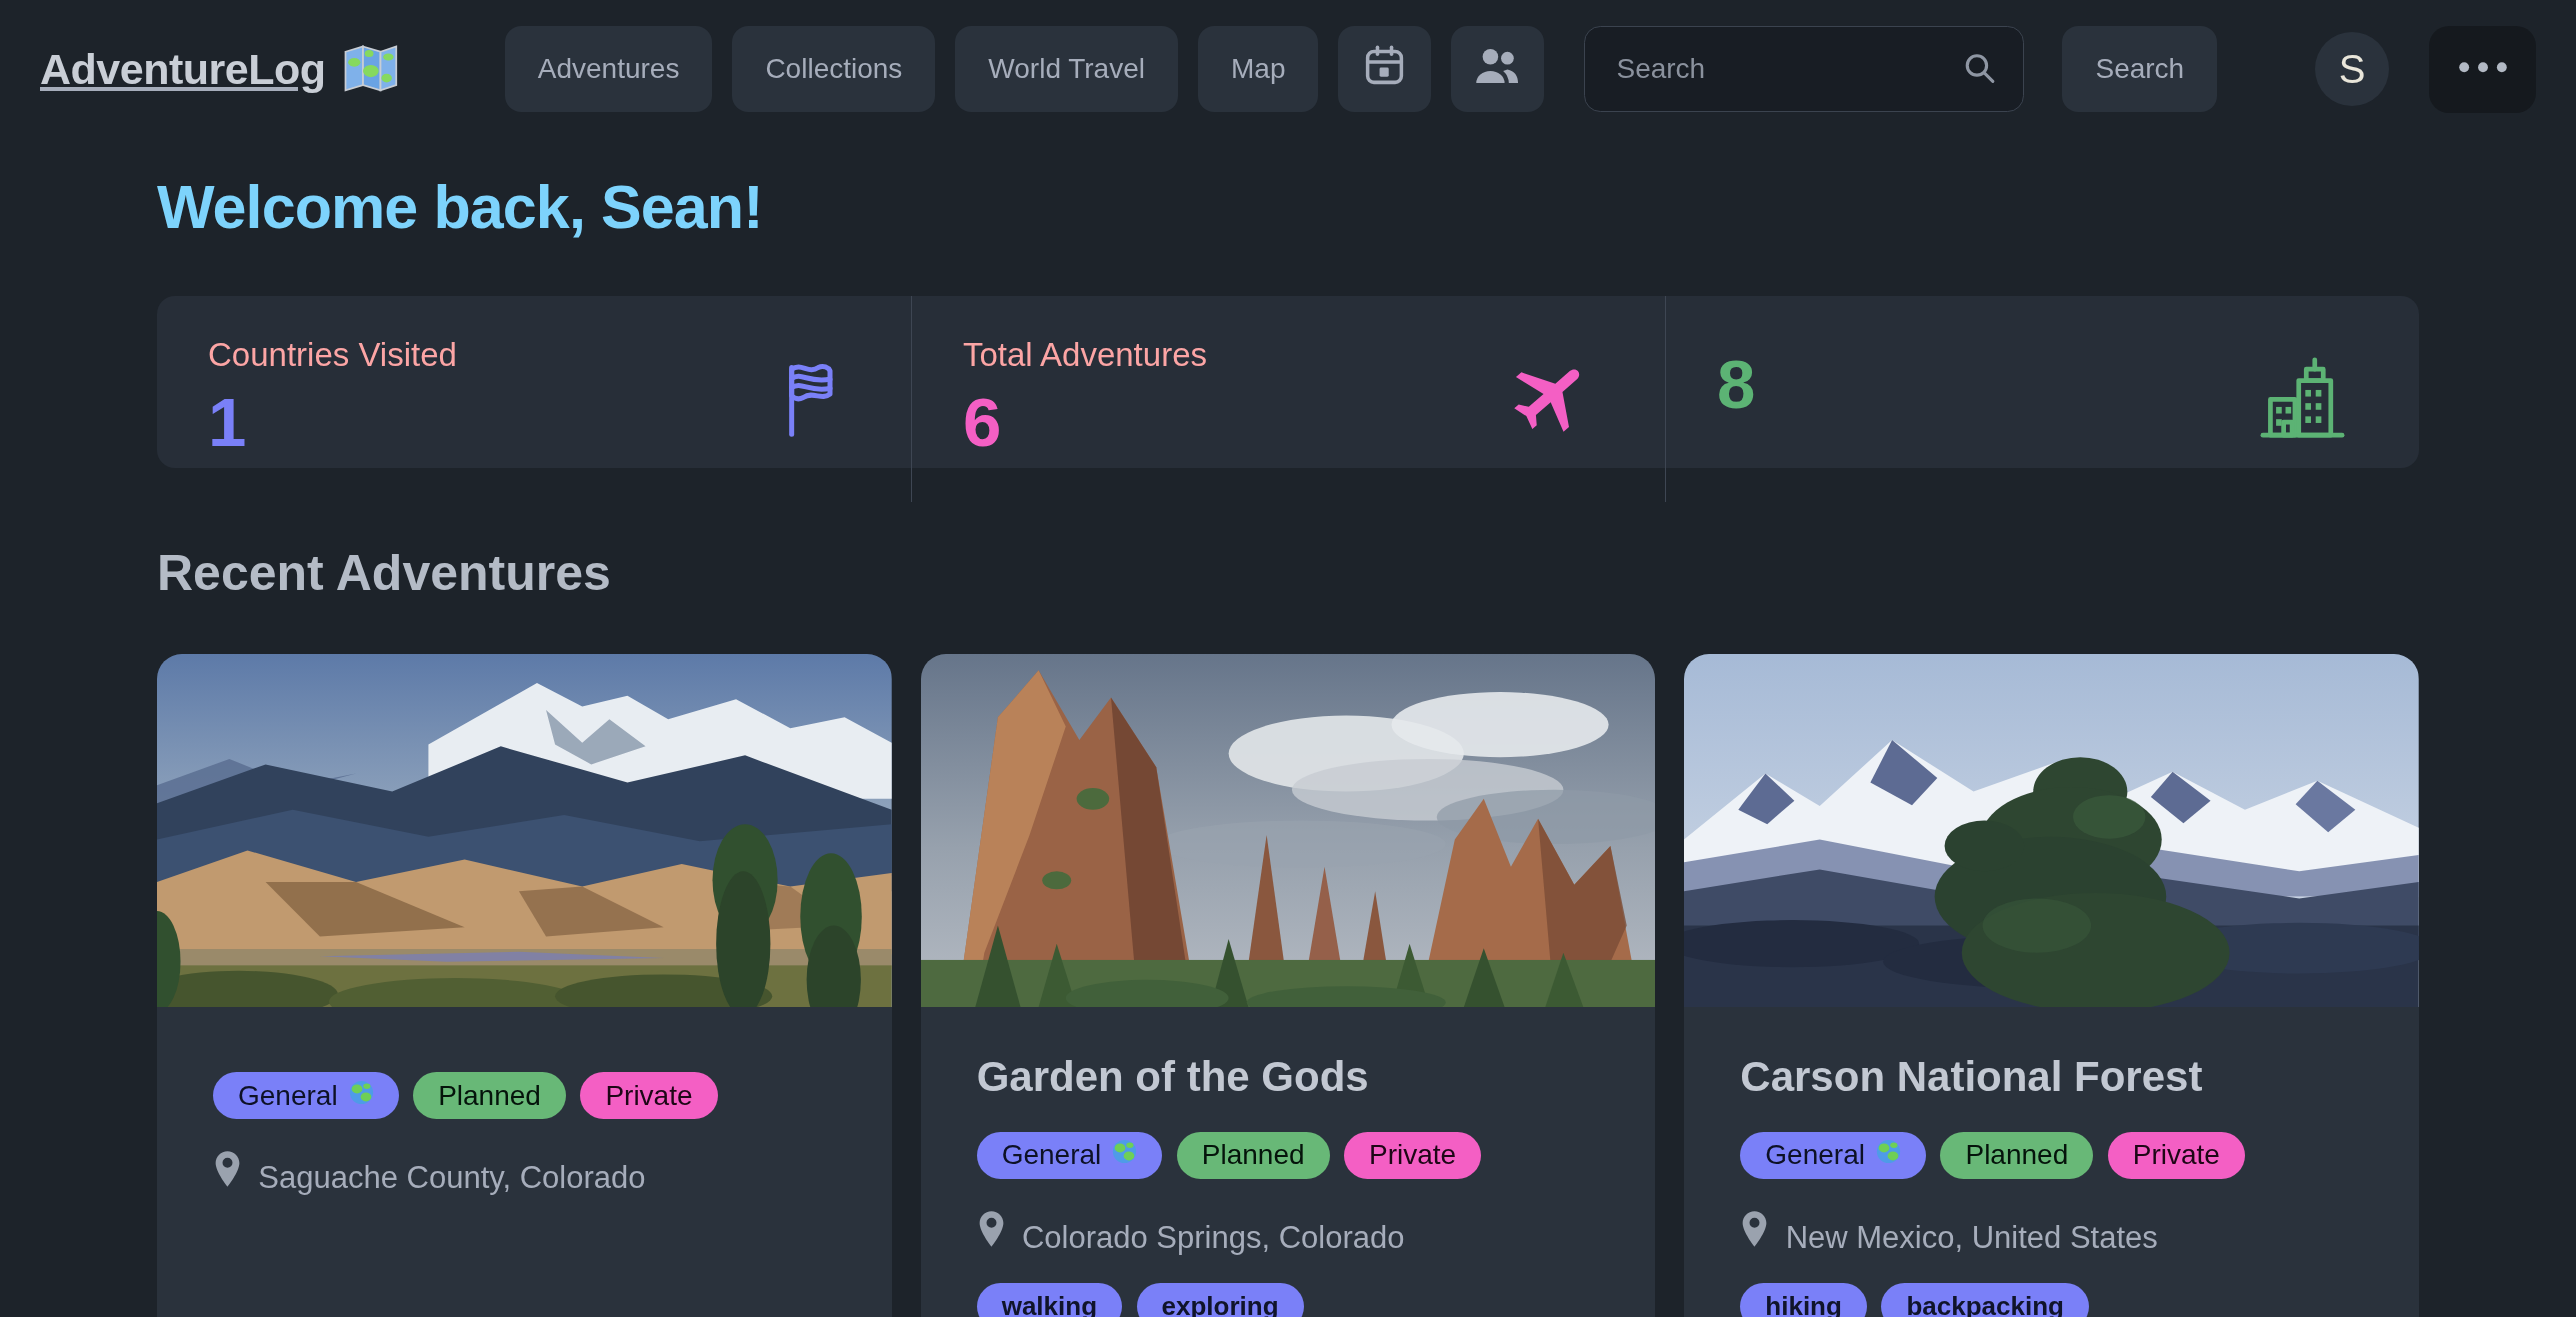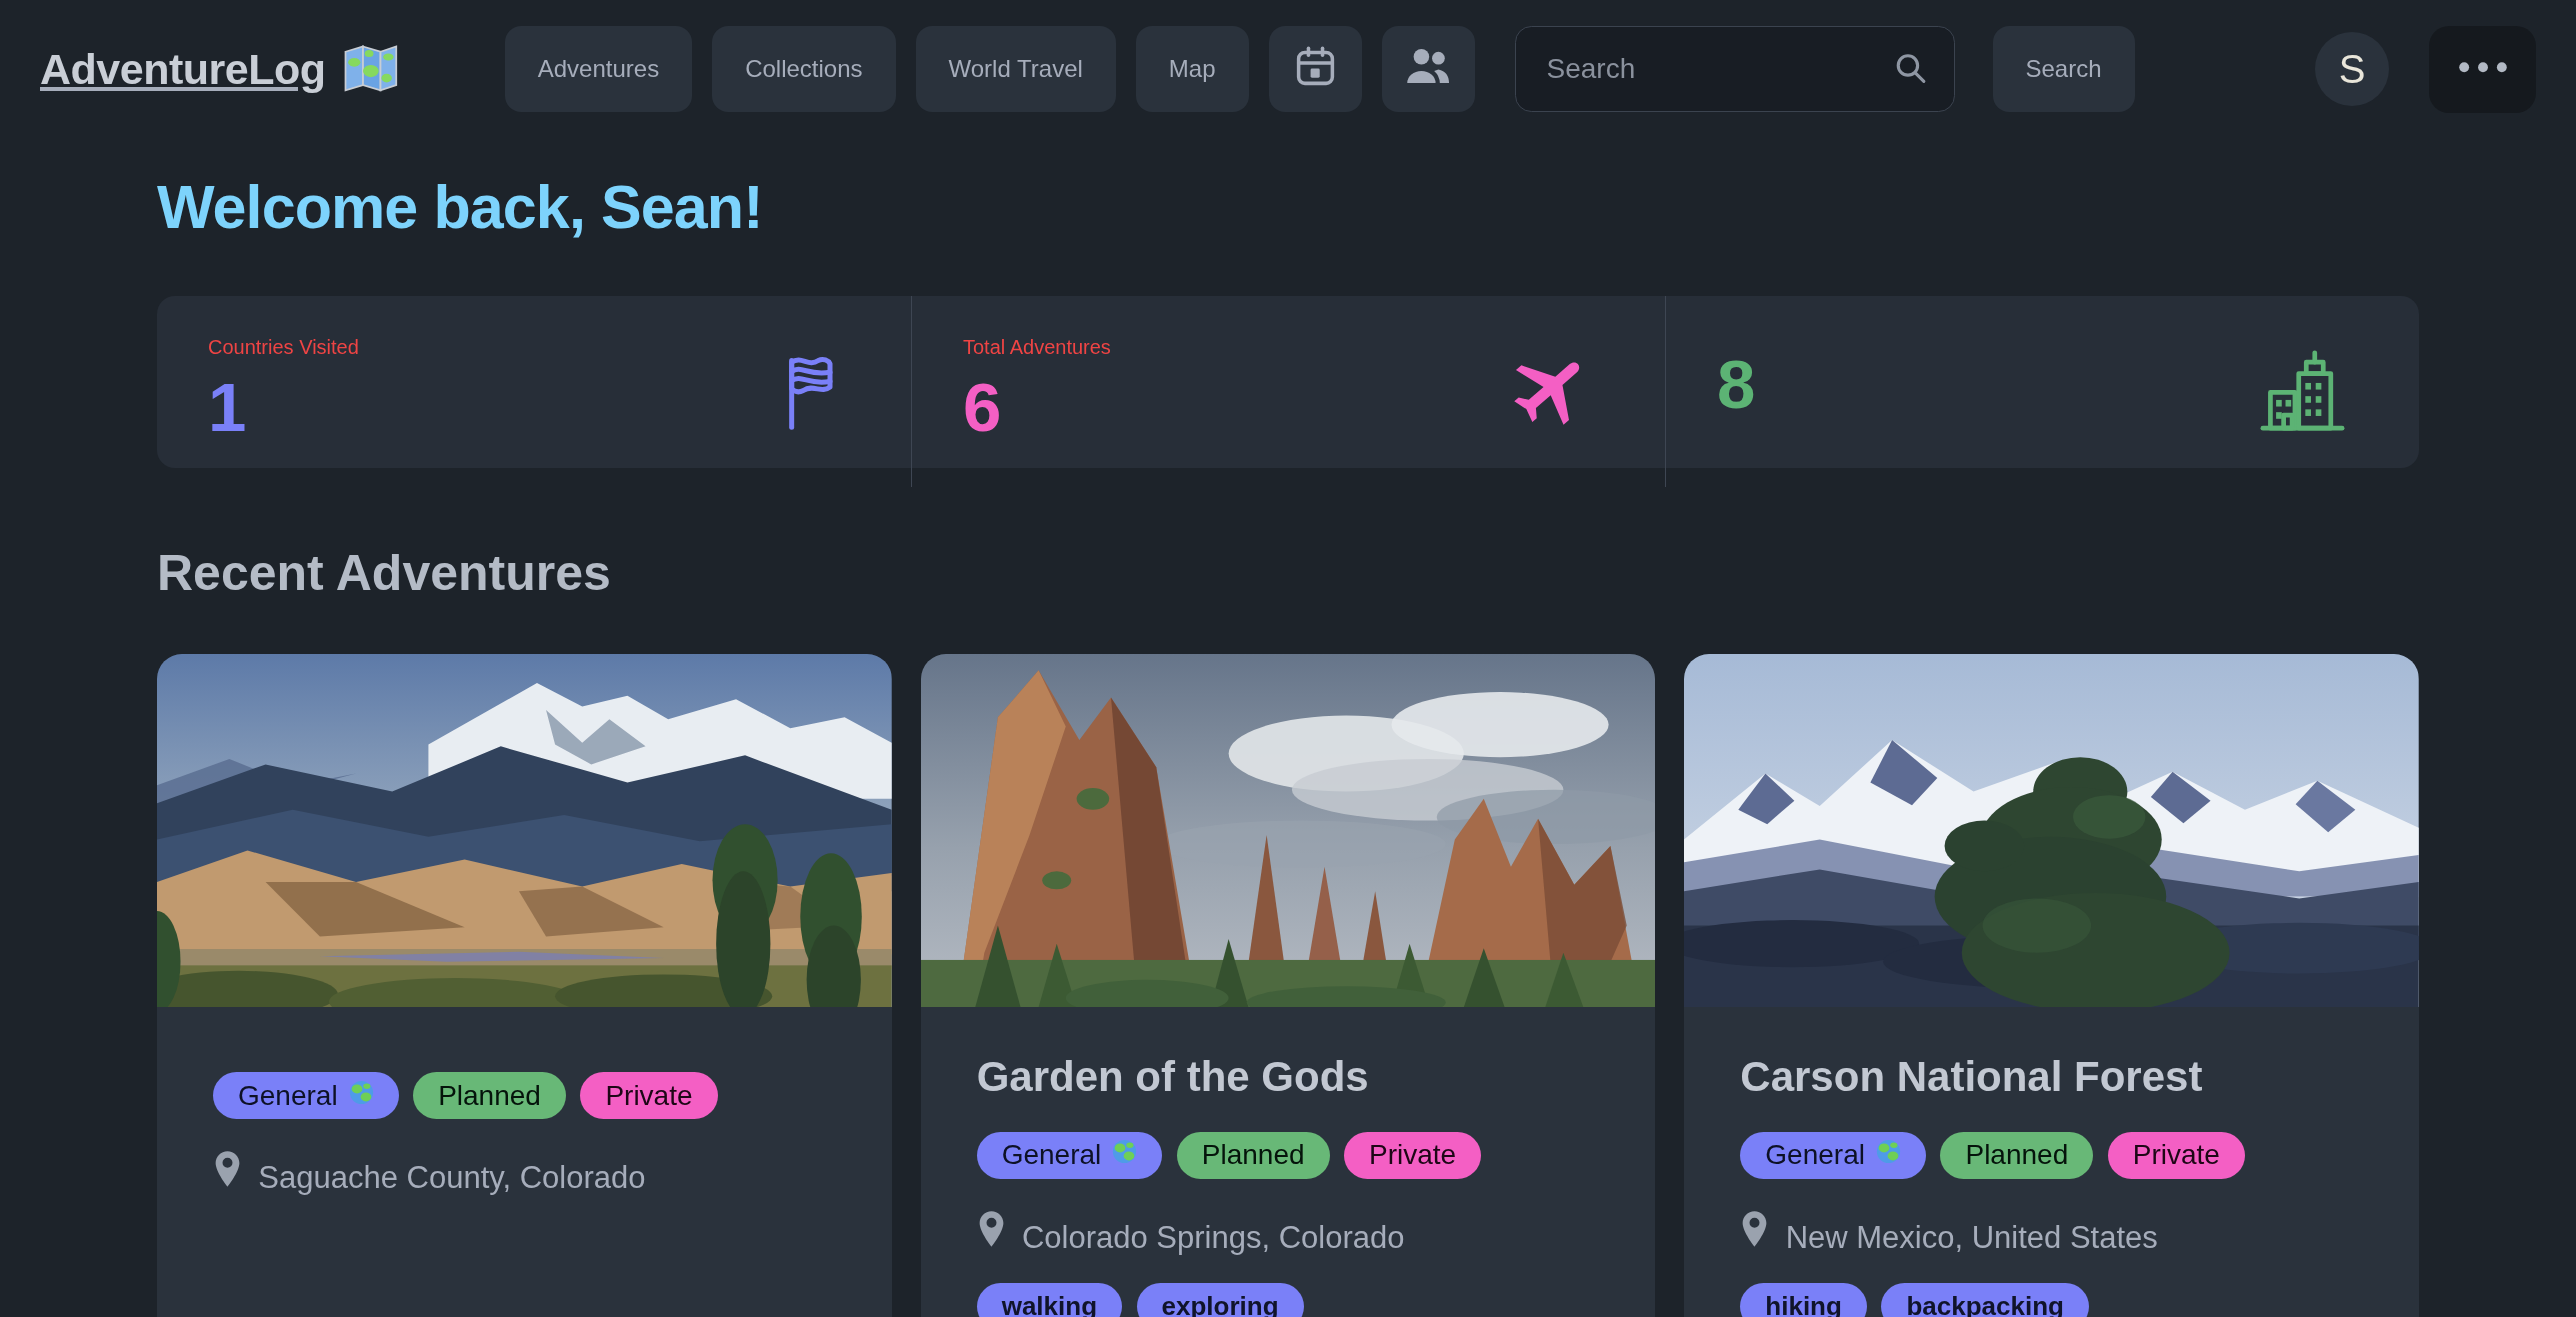--- a/index.html
+++ b/index.html
@@ -10,21 +10,21 @@
     color: #a6adbb;
   }
   
   .navbar { display: flex; align-items: center; height: 138px; padding: 0 40px; }
   .logo { display: flex; align-items: center; gap: 16.3px; cursor: pointer; text-decoration: underline; }
   .logo-text { font-size: 43px; font-weight: 700; color: #c9ced6; letter-spacing: -0.5px; }
   .nav-group { display: flex; align-items: center; gap: 20px; margin-left: 107px; }
   .btn {
     display: inline-flex; align-items: center; justify-content: center;
     height: 86px; padding: 0 33px; border-radius: 16.3px;
-    background: #2a323c; color: #a6adbb; font-size: 24px;
+    background: #2a323c; color: #a6adbb; font-size: 28px;
     border: none; cursor: pointer; white-space: nowrap;
   }
   .btn-icon { width: 93px; padding: 0; }
   .search-wrap { position: relative; margin-left: 20px; }
   .search-input {
     width: 440px; height: 86px; border-radius: 16.3px;
     background: #181d24; border: 1.8px solid #3b434f;
     color: #a6adbb; font-size: 28px; padding: 0 87px 0 31px;
     font-family: "Liberation Sans", sans-serif; outline: none;
   }
@@ -44,21 +44,21 @@
   }
   
   .main { padding: 0 157px; }
   .welcome { margin-top: 34px; font-size: 61px; font-weight: 800; color: #7dd3fc; letter-spacing: -0.9px; }
   .stats {
     margin-top: 54px; display: grid; grid-template-columns: 1fr 1fr 1fr;
     background: #272e38; border-radius: 18px; height: 172px; width: 100%;
   }
   .stat { position: relative; padding: 40px 51px; }
   .stat + .stat { border-left: 1.8px solid #3e4653; }
-  .stat-label { font-size: 20px; color: #ef4444; }
+  .stat-label { font-size: 33px; color: #fca5a5; }
   .stat-value { font-size: 69px; font-weight: 800; margin-top: 9px; }
   .stat-value.c-primary { color: #7a80f8; }
   .stat-value.c-secondary { color: #f45fc4; }
   .stat-value.c-success { color: #5cb374; }
   .stat-icon { position: absolute; right: 71px; top: 50%; transform: translateY(-50%); }
   .section-heading { margin-top: 76px; font-size: 50px; font-weight: 700; color: #b4bbc6; }
   
   .cards { margin-top: 52px; display: grid; grid-template-columns: 1fr 1fr 1fr; gap: 29px; align-items: stretch; }
   .card { background: #2a323c; border-radius: 25px; overflow: hidden; cursor: pointer; min-height: 706px; }
   .card-img { height: 353px; width: 100%; display: block; }

